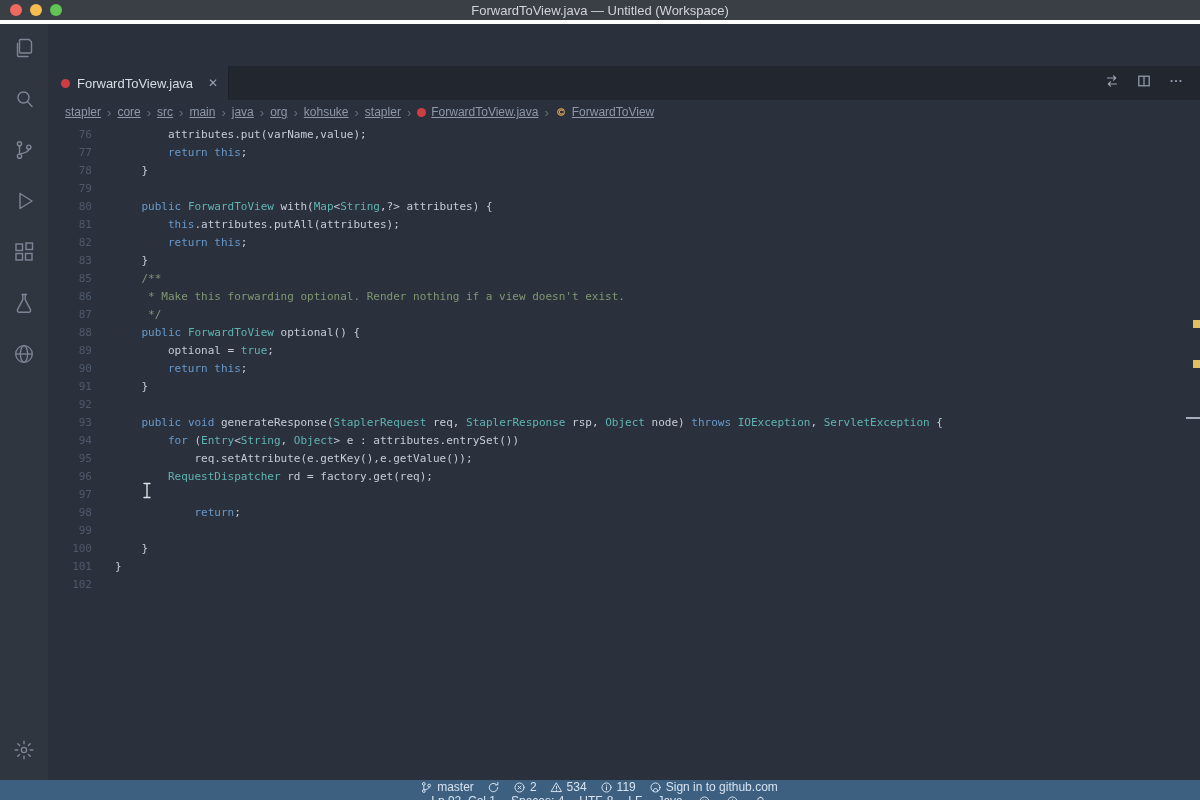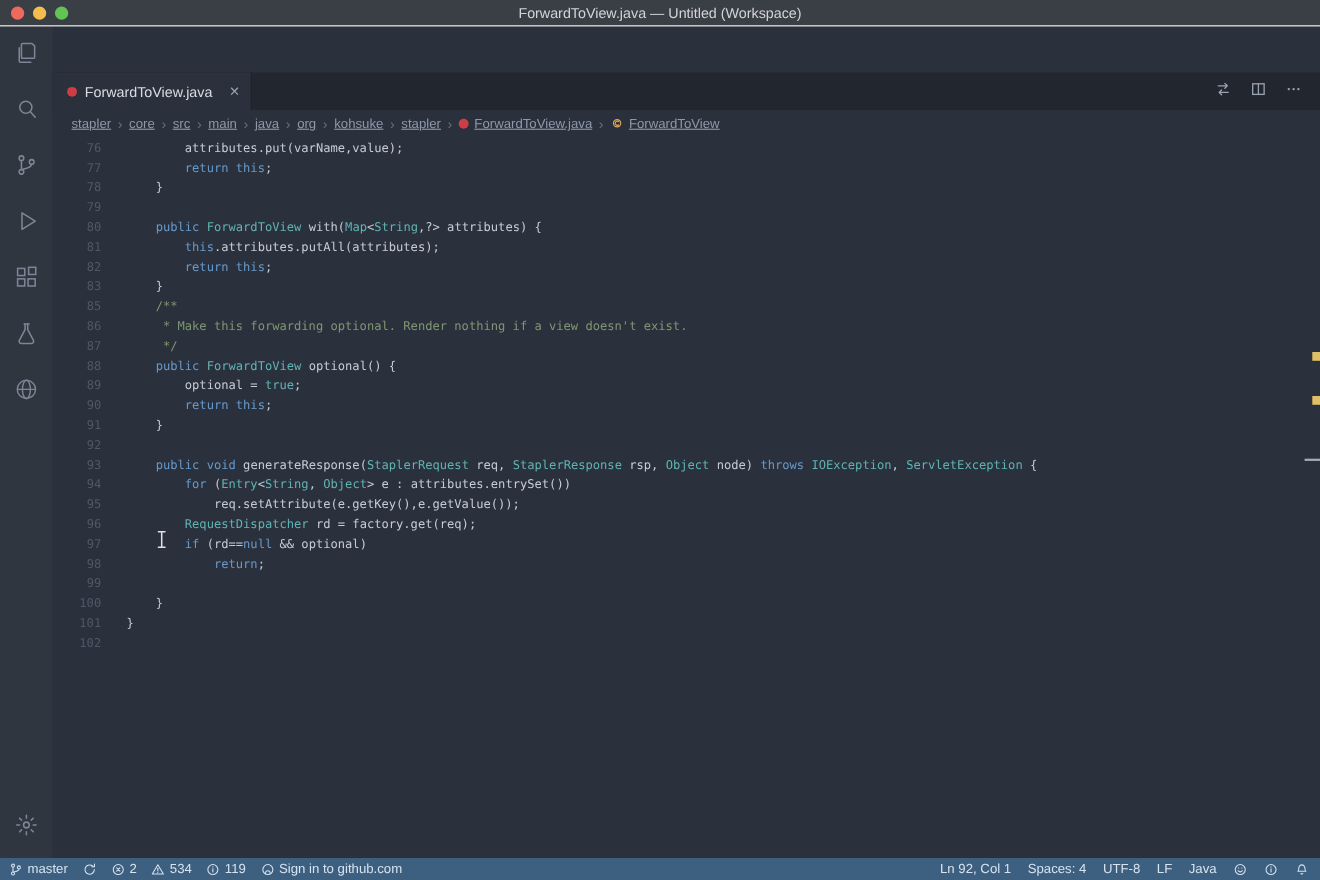--- a/index.html
+++ b/index.html
@@ -1,18 +1,18 @@
 <!DOCTYPE html>
 <html><head>
 <meta charset="utf-8">
 <style>
   *{margin:0;padding:0;box-sizing:border-box;}
   html,body{width:1200px;height:800px;overflow:hidden;background:#2b313c;font-family:"Liberation Sans",sans-serif;}
 
-  .titlebar{height:24px;background:#3a3e45;border-bottom:1px solid #ffffff;display:flex;align-items:center;position:relative;}
+  .titlebar{height:24px;background:#3a3e45;border-bottom:4px solid #ffffff;display:flex;align-items:center;position:relative;}
   .traffic-lights{position:absolute;left:10px;top:0;height:100%;display:flex;align-items:center;gap:8px;}
   .tl{width:12px;height:12px;border-radius:50%;display:inline-block;}
   .tl.red{background:#ee6a5f}.tl.yellow{background:#f5bd4f}.tl.green{background:#61c454}
   .win-title{width:100%;text-align:center;font-size:13px;color:#d2d4d8;}
 
   .main{display:flex;height:756px;}
   .activitybar{width:48px;background:#30363f;display:flex;flex-direction:column;align-items:center;}
   .ab-group{display:flex;flex-direction:column;gap:3px;}
   .ab-item{width:48px;height:48px;display:flex;align-items:center;justify-content:center;color:#7d8697;cursor:pointer;}
   .ab-item svg{width:24px;height:24px;}
@@ -44,21 +44,21 @@
   .tk-w{color:#c6ccd6;text-decoration:underline dotted #d6b04a;text-underline-offset:3px;}
 
   .overview-ruler{position:absolute;top:0;right:0;width:14px;height:100%;}
   .ov-mark{position:absolute;}
   .ov-warning{right:0;width:7px;height:8px;background:#e0c064;}
   .ov-cursor{right:0;width:14px;height:2px;background:#a5aeba;}
 
   .mouse-ibeam{position:absolute;color:#dde1e7;}
   .mouse-ibeam svg{width:12px;height:17px;display:block;}
 
-  .statusbar{height:20px;background:#3d5f80;display:flex;align-items:center;justify-content:space-between;color:#d6e3f0;font-size:12px;padding:0 10px 0 8px;}
+  .statusbar{height:20px;background:#3d5f80;display:flex;align-items:center;justify-content:space-between;color:#d6e3f0;font-size:12px;padding:0 10px 0 8px;flex-direction:column;}
   .sb-side{display:flex;align-items:center;gap:13px;height:100%;}
   .sb-side.right{gap:15px;}
   .sb-item{display:flex;align-items:center;gap:4px;cursor:pointer;white-space:nowrap;}
   .sb-item .icon svg{width:13px;height:13px;display:block;}
   .icon{display:inline-flex;align-items:center;}
 </style>
 </head>
 <body>
 
 <div class="titlebar">
@@ -242,21 +242,21 @@
           <div class="code-line"><span class="gutter">87</span><span class="code"><span class="tk-c">     */</span></span></div>
           <div class="code-line"><span class="gutter">88</span><span class="code"><span class="tk-p">    </span><span class="tk-k">public</span><span class="tk-p"> </span><span class="tk-t">ForwardToView</span><span class="tk-p"> optional() {</span></span></div>
           <div class="code-line"><span class="gutter">89</span><span class="code"><span class="tk-p">        optional = </span><span class="tk-t">true</span><span class="tk-p">;</span></span></div>
           <div class="code-line"><span class="gutter">90</span><span class="code"><span class="tk-p">        </span><span class="tk-k">return</span><span class="tk-p"> </span><span class="tk-k">this</span><span class="tk-p">;</span></span></div>
           <div class="code-line"><span class="gutter">91</span><span class="code"><span class="tk-p">    }</span></span></div>
           <div class="code-line"><span class="gutter">92</span><span class="code"></span></div>
           <div class="code-line"><span class="gutter">93</span><span class="code"><span class="tk-p">    </span><span class="tk-k">public</span><span class="tk-p"> </span><span class="tk-k">void</span><span class="tk-p"> generateResponse(</span><span class="tk-t">StaplerRequest</span><span class="tk-p"> req, </span><span class="tk-t">StaplerResponse</span><span class="tk-p"> rsp, </span><span class="tk-t">Object</span><span class="tk-p"> node) </span><span class="tk-k">throws</span><span class="tk-p"> </span><span class="tk-t">IOException</span><span class="tk-p">, </span><span class="tk-t">ServletException</span><span class="tk-p"> {</span></span></div>
           <div class="code-line"><span class="gutter">94</span><span class="code"><span class="tk-p">        </span><span class="tk-k">for</span><span class="tk-p"> (</span><span class="tk-t">Entry</span><span class="tk-p">&lt;</span><span class="tk-t">String</span><span class="tk-p">, </span><span class="tk-t">Object</span><span class="tk-p">&gt; e : attributes.entrySet())</span></span></div>
           <div class="code-line"><span class="gutter">95</span><span class="code"><span class="tk-p">            req.setAttribute(e.getKey(),e.getValue());</span></span></div>
           <div class="code-line"><span class="gutter">96</span><span class="code"><span class="tk-p">        </span><span class="tk-t">RequestDispatcher</span><span class="tk-p"> rd = factory.get(req);</span></span></div>
-          <div class="code-line"><span class="gutter">97</span><span class="code"><span class="tk-p">        </span><span class="tk-k">if</span><span class="tk-p"> (rd==</span><span class="tk-k">null</span><span class="tk-p"> &amp;&amp; optional)</span></span></div>
+          <div class="code-line"><span class="gutter">97</span></div>
           <div class="code-line"><span class="gutter">98</span><span class="code"><span class="tk-p">            </span><span class="tk-k">return</span><span class="tk-p">;</span></span></div>
           <div class="code-line"><span class="gutter">99</span></div>
           <div class="code-line"><span class="gutter">100</span><span class="code"><span class="tk-p">    }</span></span></div>
           <div class="code-line"><span class="gutter">101</span><span class="code"><span class="tk-p">}</span></span></div>
           <div class="code-line"><span class="gutter">102</span><span class="code"></span></div>
         </div>
       <div class="overview-ruler">
           <div class="ov-mark ov-warning" style="top: 196px;"></div>
           <div class="ov-mark ov-warning" style="top: 236px;"></div>
           <div class="ov-mark ov-cursor" style="top: 293px;"></div>

